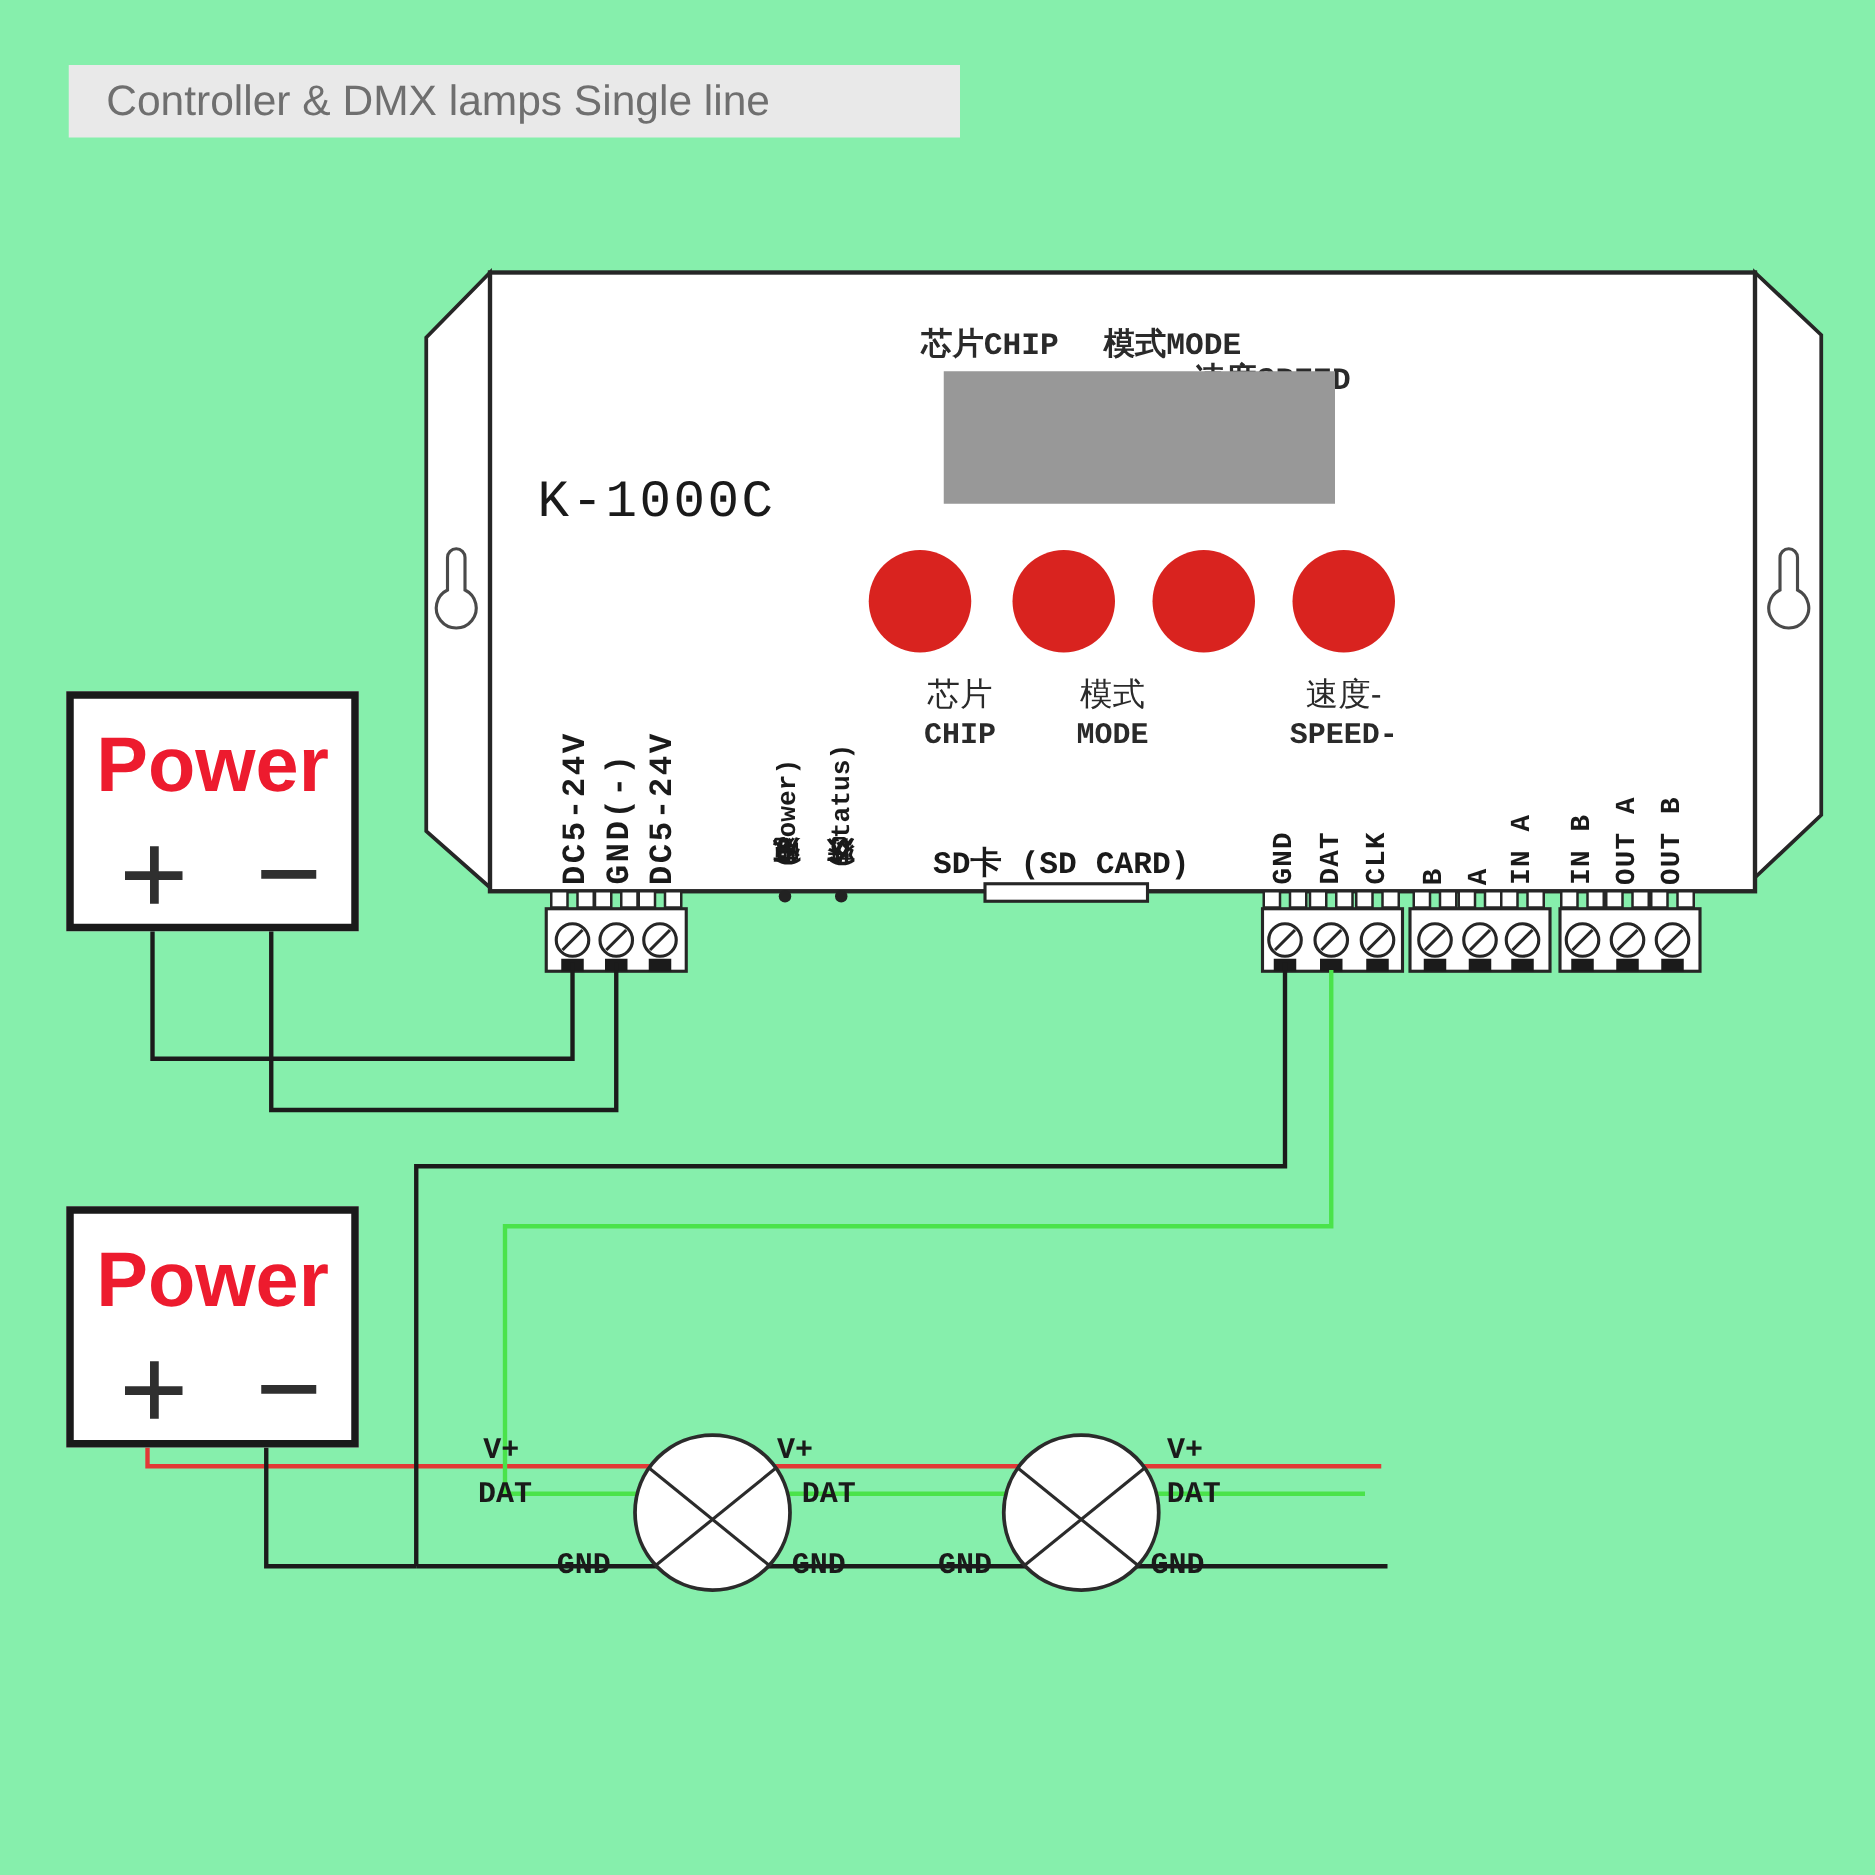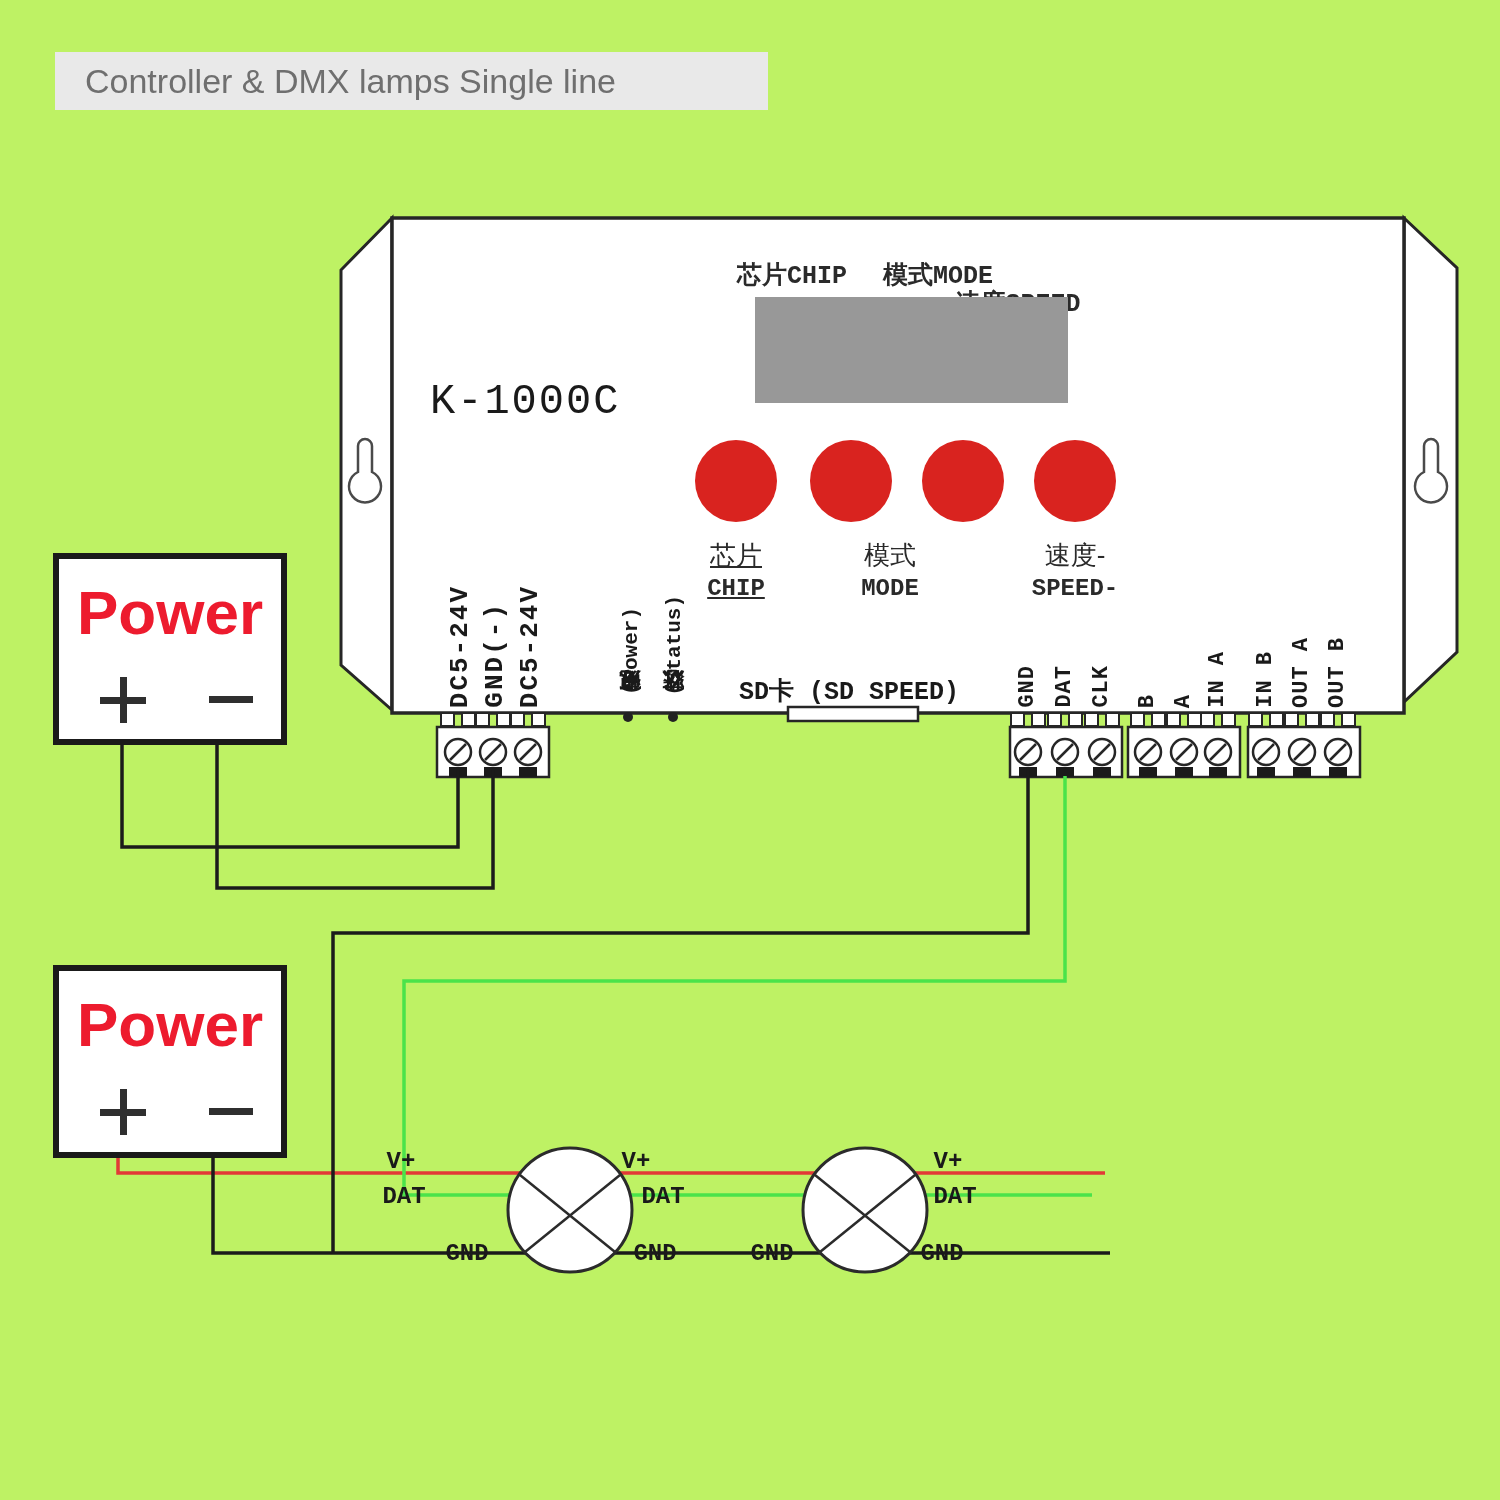--- a/index.html
+++ b/index.html
@@ -1,16 +1,16 @@
 <!DOCTYPE html>
 <html><head>
 <meta charset="utf-8">
 <style>
   html,body{margin:0;padding:0;background:#ffffff;}
-  .canvas{position:relative;width:1500px;height:1500px;background:#bef264;overflow:hidden;
+  .canvas{position:relative;width:1500px;height:1500px;background:#86efac;overflow:hidden;
           font-family:"Liberation Sans",sans-serif;}
   svg.layer{position:absolute;left:0;top:0;}
 
   .title-bar{position:absolute;left:55px;top:52px;width:713px;height:58px;background:#e9e9e9;
              color:#6f6f6f;font-size:34px;line-height:58px;padding-left:30px;box-sizing:border-box;
              font-family:"Liberation Sans",sans-serif;}
 
   .model-label{position:absolute;left:430px;top:378px;font-family:"Liberation Mono",monospace;
                font-size:42px;font-weight:500;letter-spacing:2px;color:#1a1a1a;}
 
@@ -122,21 +122,21 @@
   <div class="panel-header" style="left:938px;">模式MODE</div>
   <div class="panel-header" style="left:1018px;margin-top:28px;">速度SPEED</div>
 
   <div class="lcd"></div>
 
   <div class="btn" style="left:695px;"></div>
   <div class="btn" style="left:810px;"></div>
   <div class="btn" style="left:922px;"></div>
   <div class="btn" style="left:1034px;"></div>
 
-  <div class="btn-label" style="left:736px;text-decoration:underline;">
+  <div class="btn-label" style="left:768px;">
     <div class="cn">芯片</div>
     <div class="en">CHIP</div>
   </div>
   <div class="btn-label" style="left:890px;">
     <div class="cn">模式</div>
     <div class="en">MODE</div>
   </div>
   <div class="btn-label" style="left:1075px;">
     <div class="cn">速度-</div>
     <div class="en">SPEED-</div>
@@ -154,21 +154,21 @@
   <div class="vlabel small" style="left:1089px;">CLK</div>
 
   <div class="vlabel small" style="left:1135px;">B</div>
   <div class="vlabel small" style="left:1171px;">A</div>
   <div class="vlabel small" style="left:1205px;">IN A</div>
 
   <div class="vlabel small" style="left:1253px;">IN B</div>
   <div class="vlabel small" style="left:1289px;">OUT A</div>
   <div class="vlabel small" style="left:1325px;">OUT B</div>
 
-  <div class="sd-label">SD卡 (SD SPEED)</div>
+  <div class="sd-label">SD卡 (SD CARD)</div>
 
   <div class="power-box" style="top:553px;">
     <span class="pw">Power</span>
     <span class="plus-icon"></span>
     <span class="minus-icon"></span>
   </div>
   <div class="power-box" style="top:965px;height:193px;">
     <span class="pw">Power</span>
     <span class="plus-icon"></span>
     <span class="minus-icon"></span>

